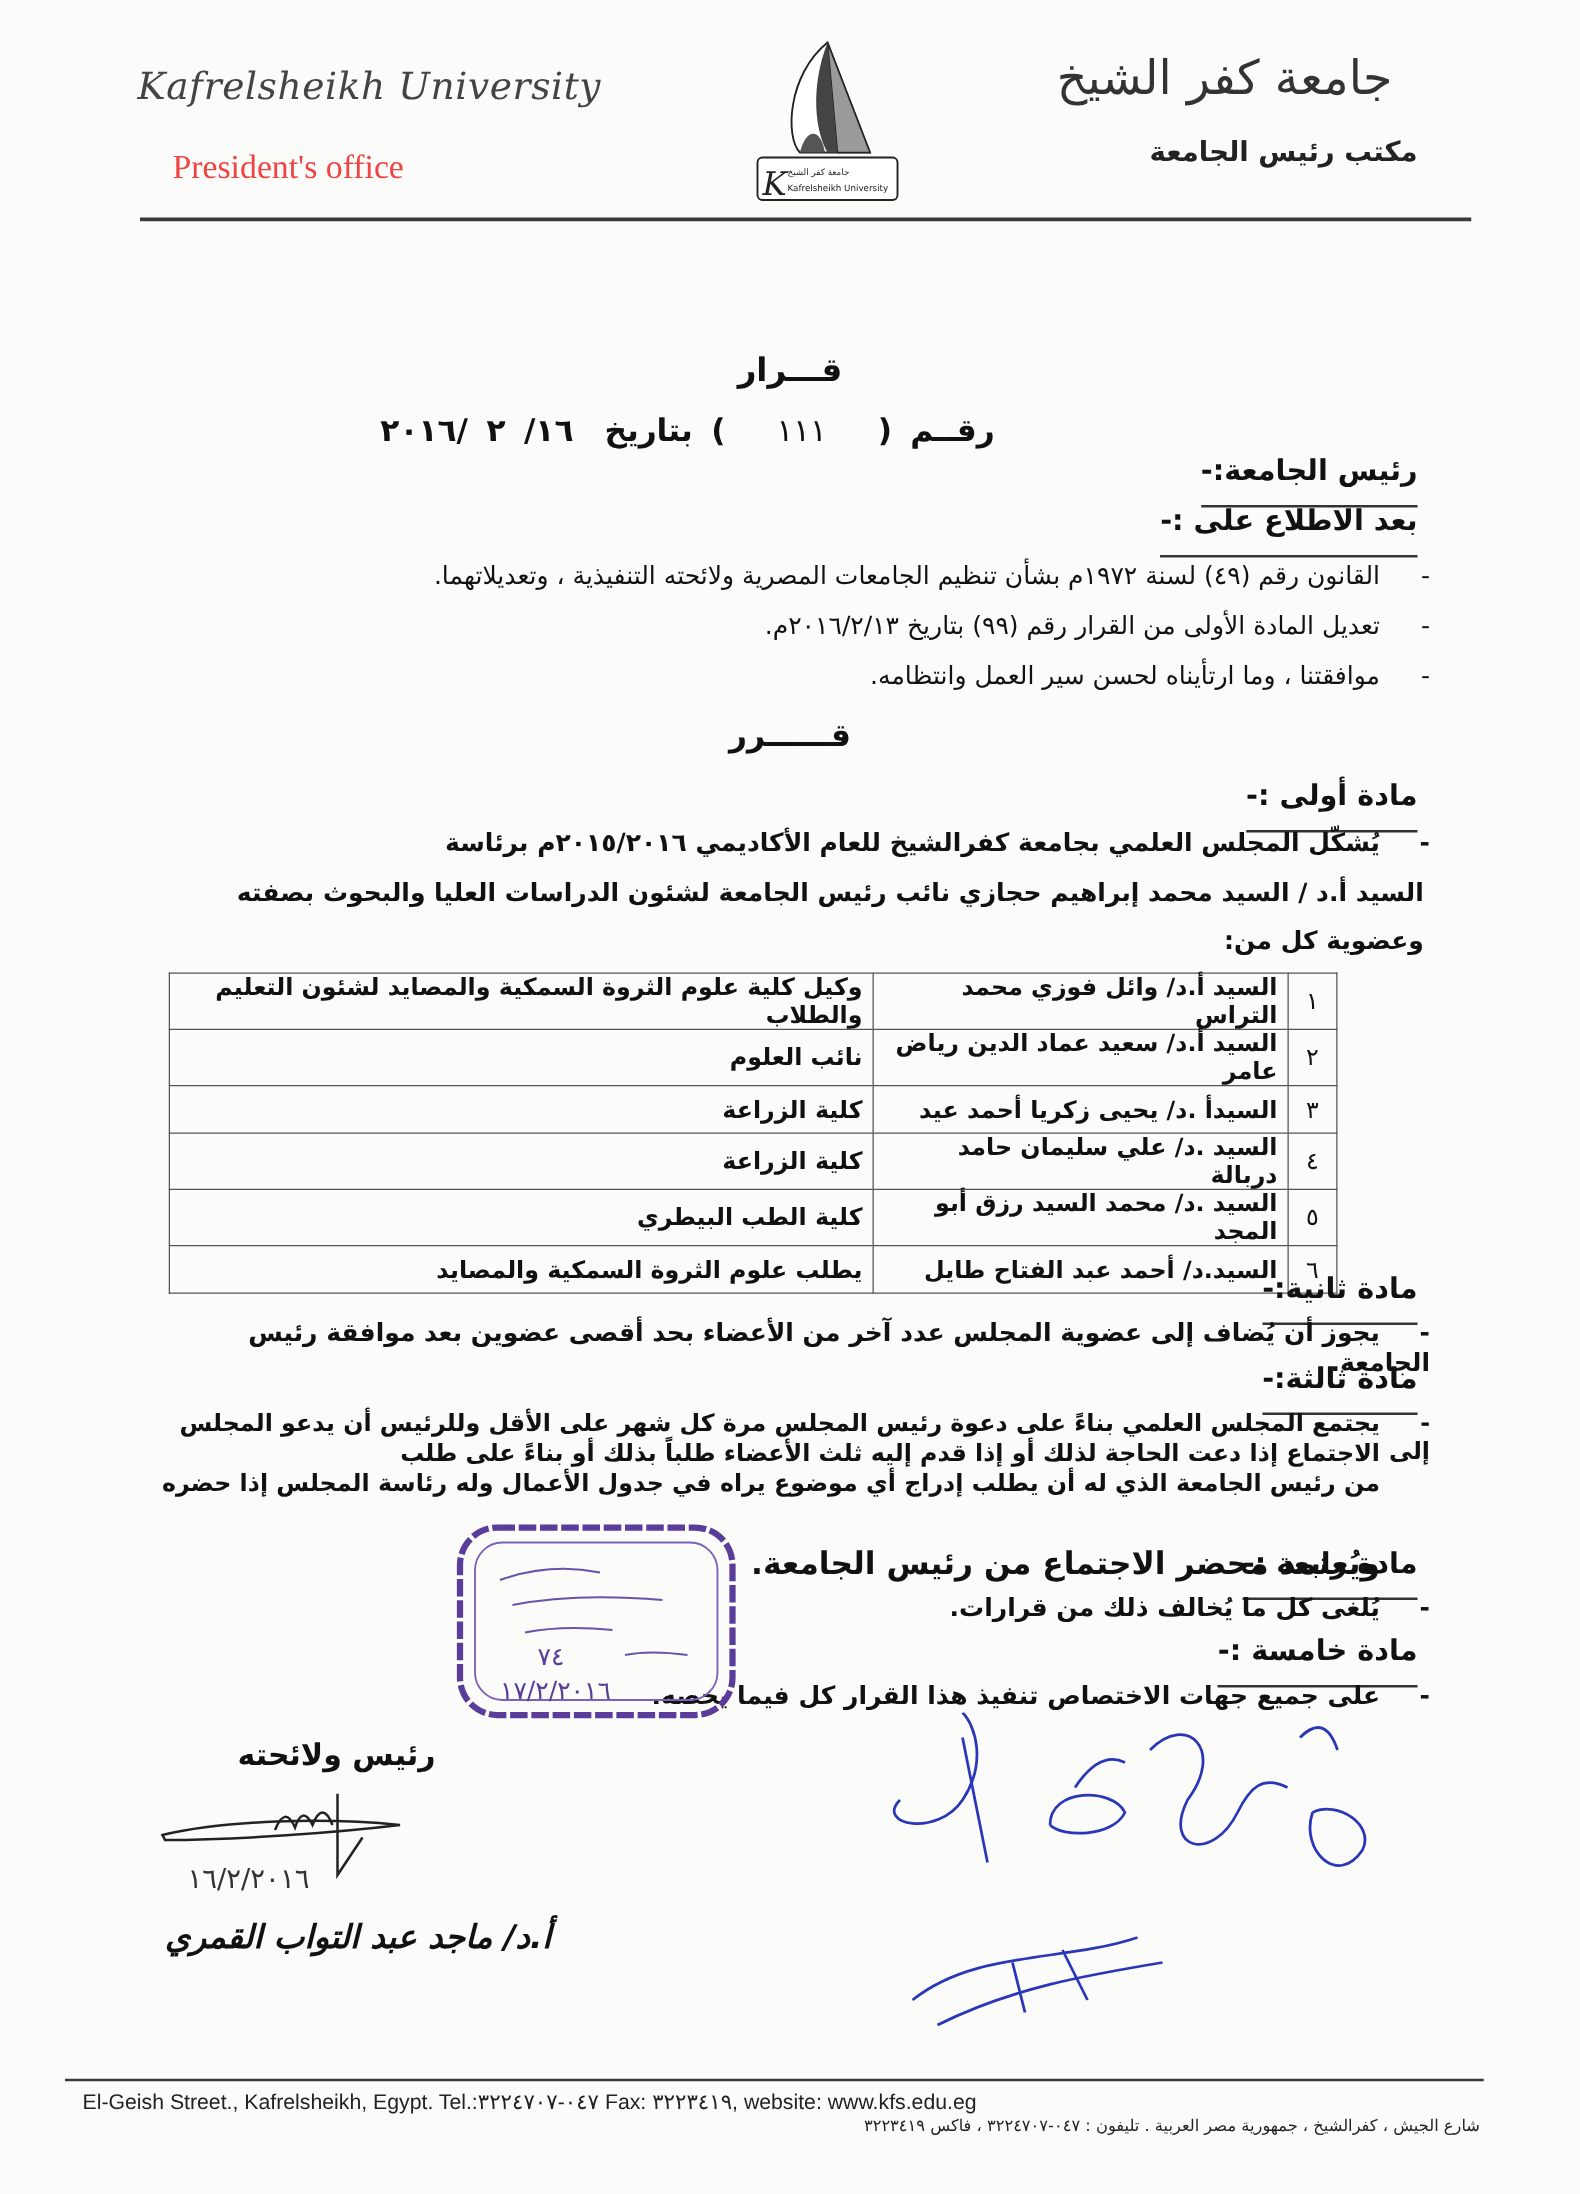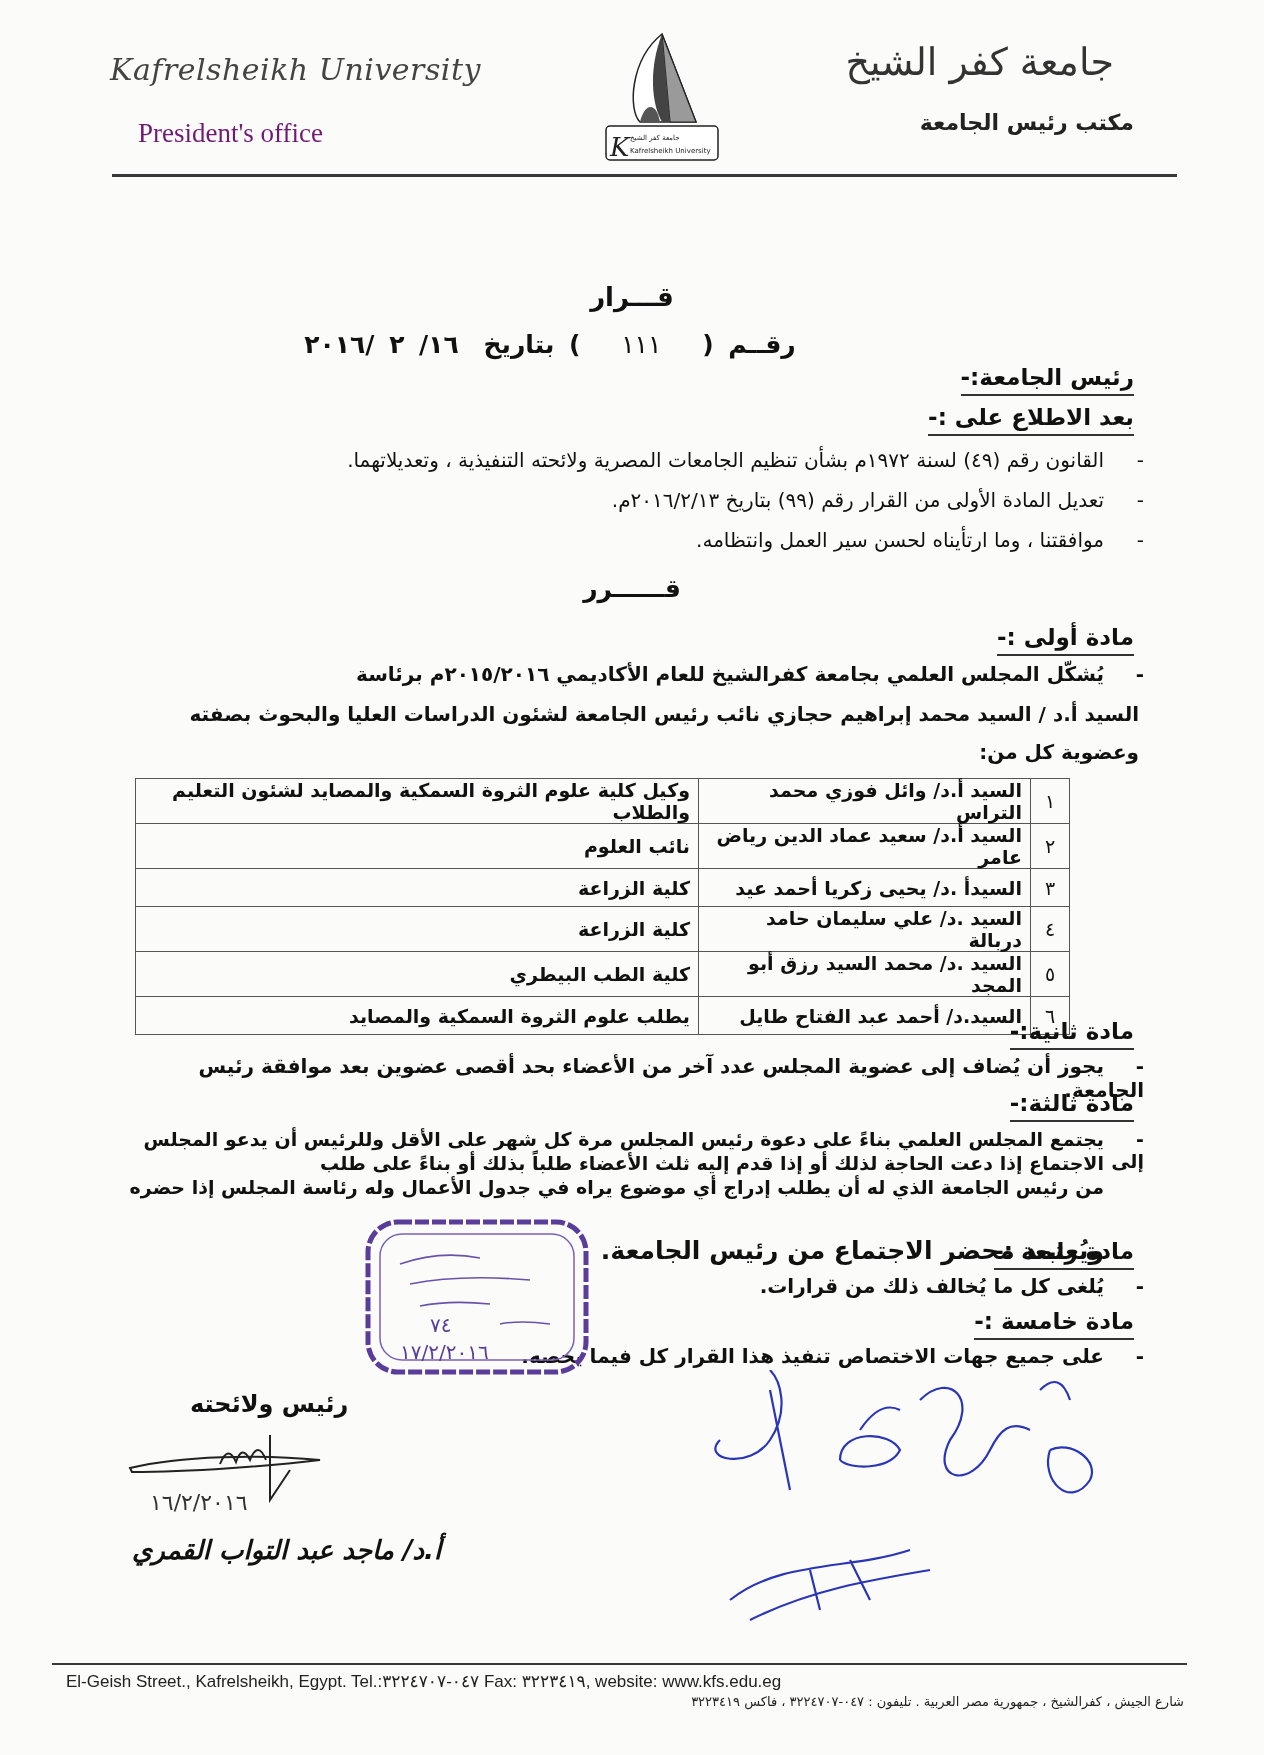--- a/index.html
+++ b/index.html
@@ -5,29 +5,29 @@
   html, body { margin:0; padding:0; }
   body {
     width:1264px; height:1755px; background:#fbfbf9; position:relative; overflow:hidden;
     font-family: "DejaVu Sans", sans-serif; color:#111;
   }
   .abs { position:absolute; }
   .en-uni {
     left:110px; top:52px; font-family:"DejaVu Serif", serif; font-style:italic;
     font-size:30px; color:#444; letter-spacing:0.5px;
   }
-  .en-office { left:138px; top:118px; font-family:"Liberation Serif", serif; font-size:27px; color:#701a75; }
+  .en-office { left:138px; top:118px; font-family:"Liberation Serif", serif; font-size:27px; color:#ef4444; }
   .ar-uni { right:150px; top:40px; font-size:38px; color:#333; direction:rtl; font-family:"DejaVu Serif", serif; }
   .ar-office { right:130px; top:110px; font-size:22px; color:#222; direction:rtl; font-weight:bold; }
   .logo { left:600px; top:30px; width:122px; height:132px; }
   .hr-top { left:112px; top:174px; width:1065px; height:3px; background:#3a3a3a; }
   .hr-bottom { left:52px; top:1663px; width:1135px; height:2px; background:#3a3a3a; }
   .title { left:0; width:1264px; top:282px; text-align:center; font-size:26px; font-weight:bold; }
   .num-line { left:300px; width:500px; top:330px; font-size:25px; font-weight:bold; direction:rtl; text-align:center; word-spacing:6px; }
-  .heading { font-weight:bold; font-size:23px; border-bottom:2px solid #333; padding-bottom:4px; direction:rtl; }
+  .heading { font-weight:bold; font-size:23px; border-bottom:2px solid #333; padding-bottom:14px; direction:rtl; }
   .line { font-size:20px; direction:rtl; text-align:right; }
   .dash { display:inline-block; width:40px; text-align:right; }
 
   table.members {
     position:absolute; left:135px; top:778px; width:935px; border-collapse:collapse; direction:rtl;
     font-size:19px; font-weight:bold;
   }
   table.members td { border:1.5px solid #555; height:37px; padding:0 8px; text-align:right; }
   table.members td.idx { width:22px; text-align:center; font-weight:normal; }
   table.members td.name { width:315px; }

